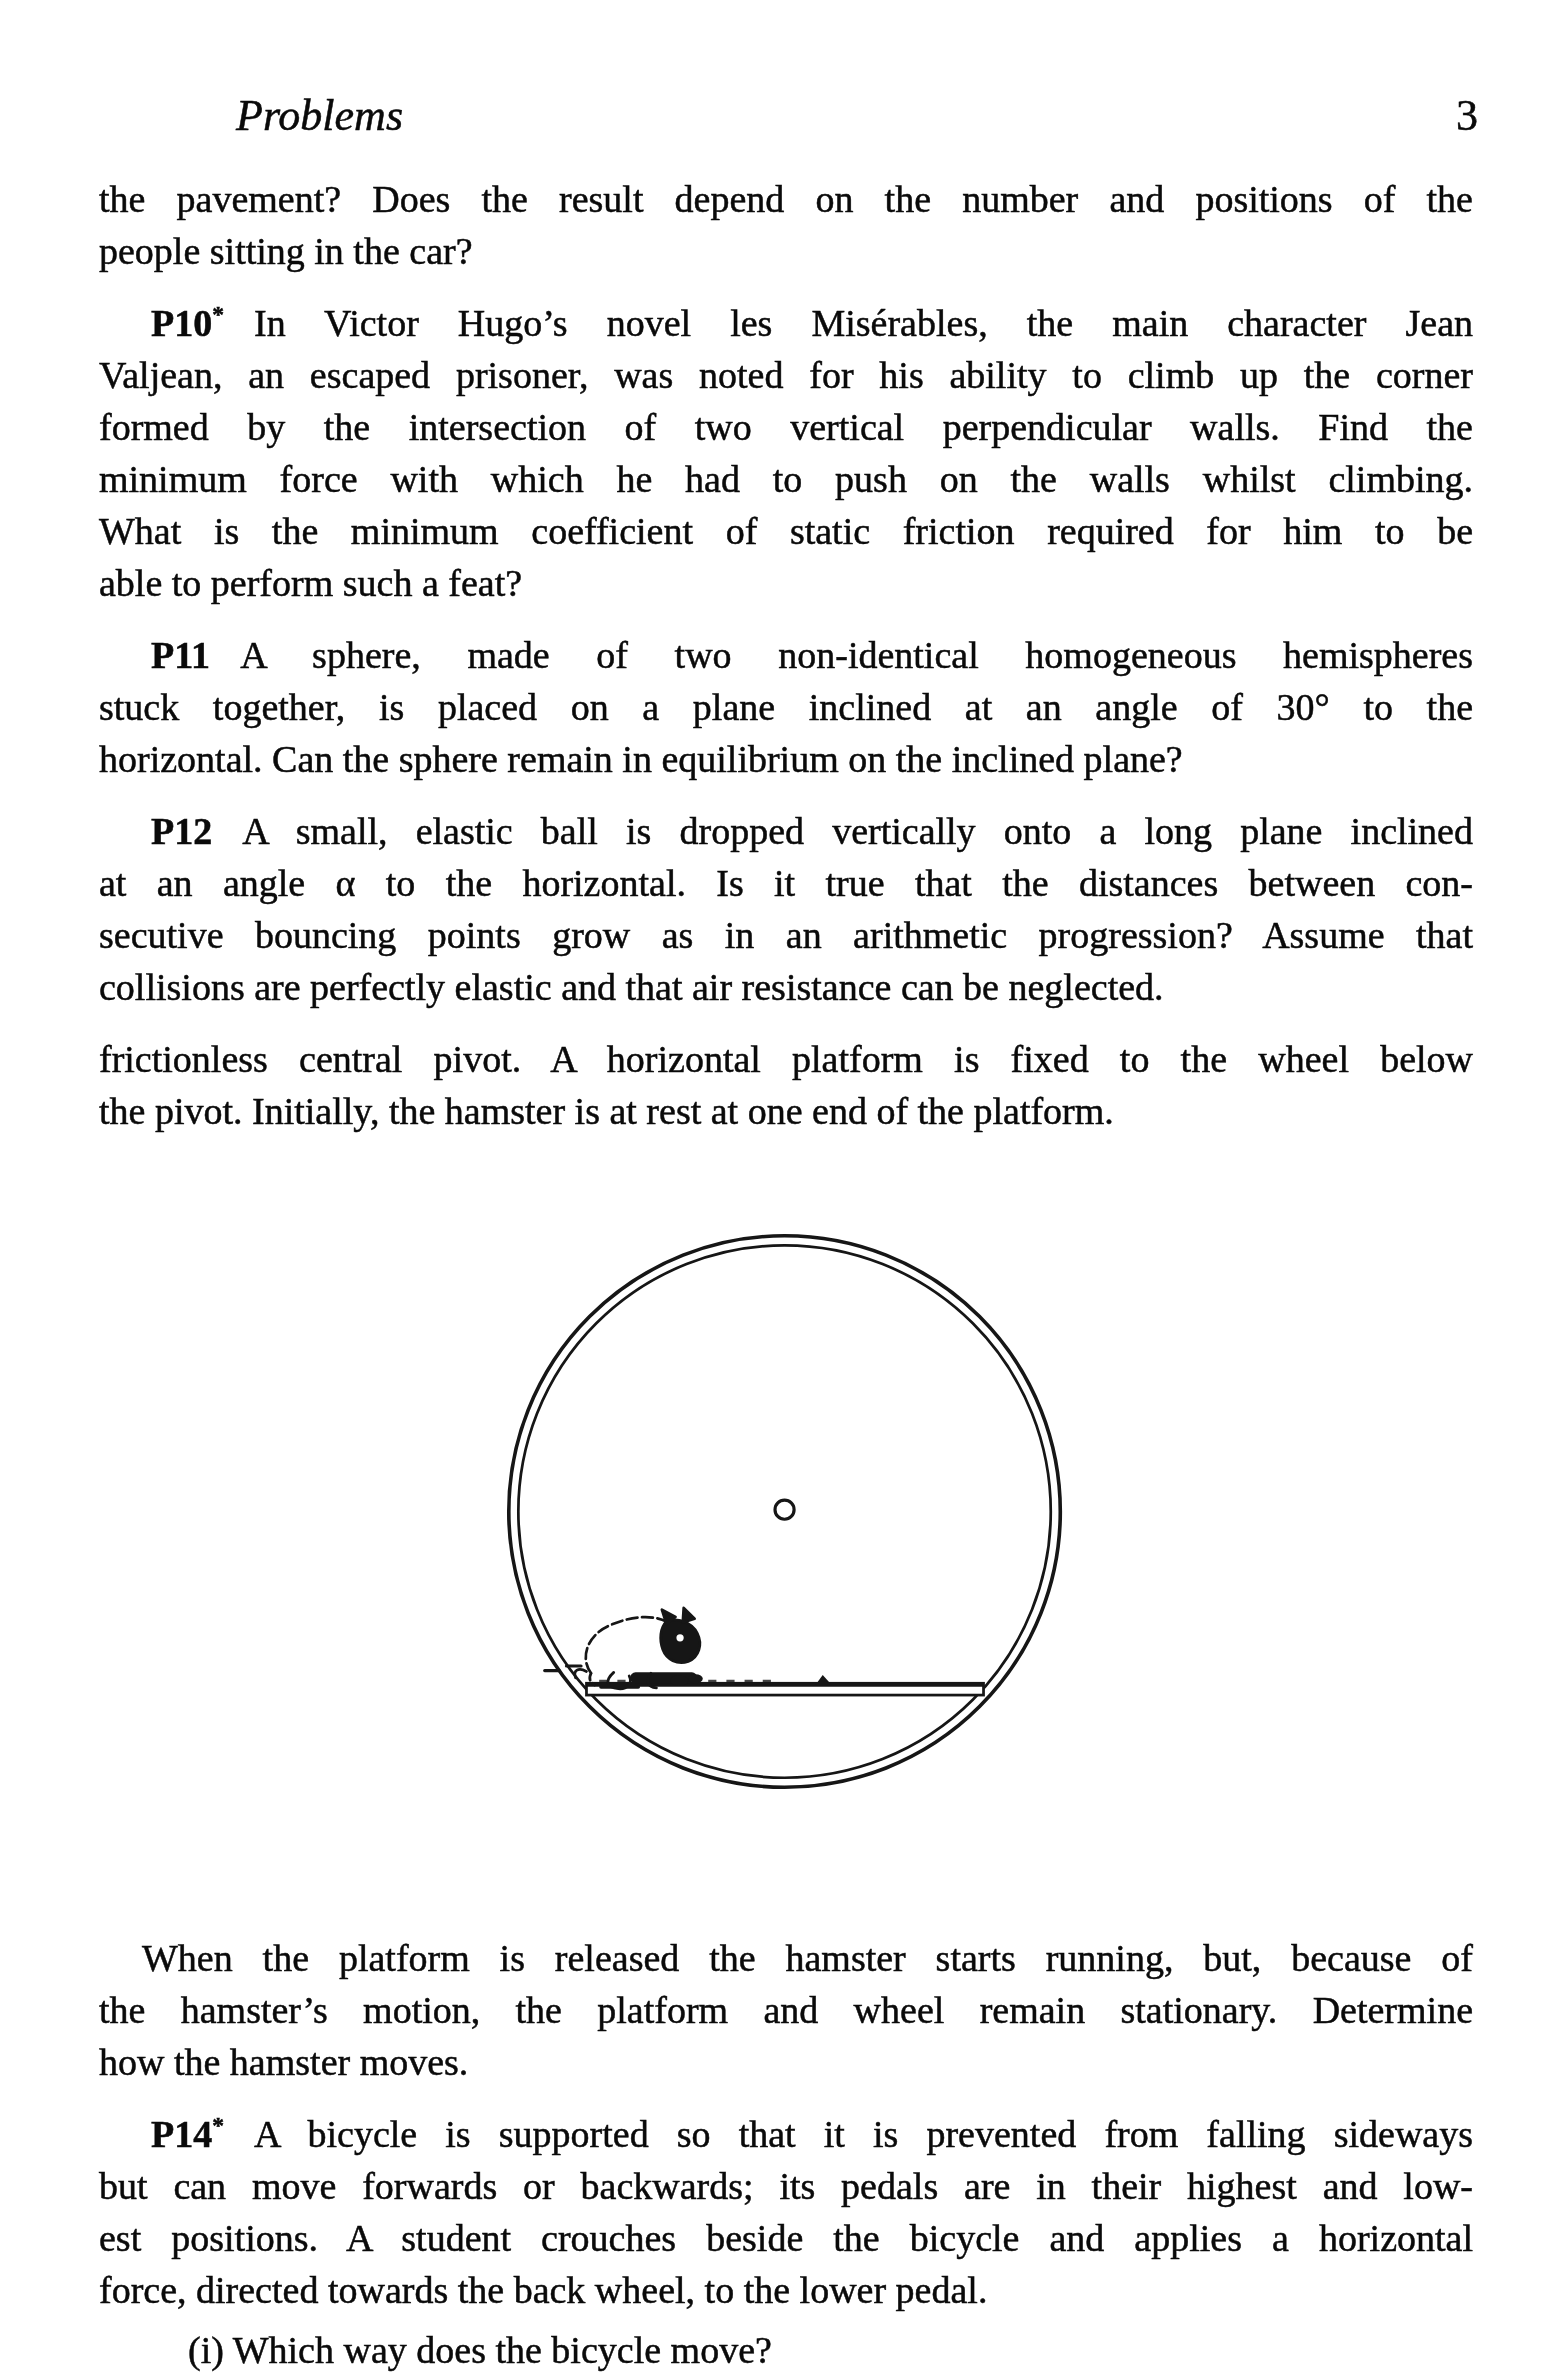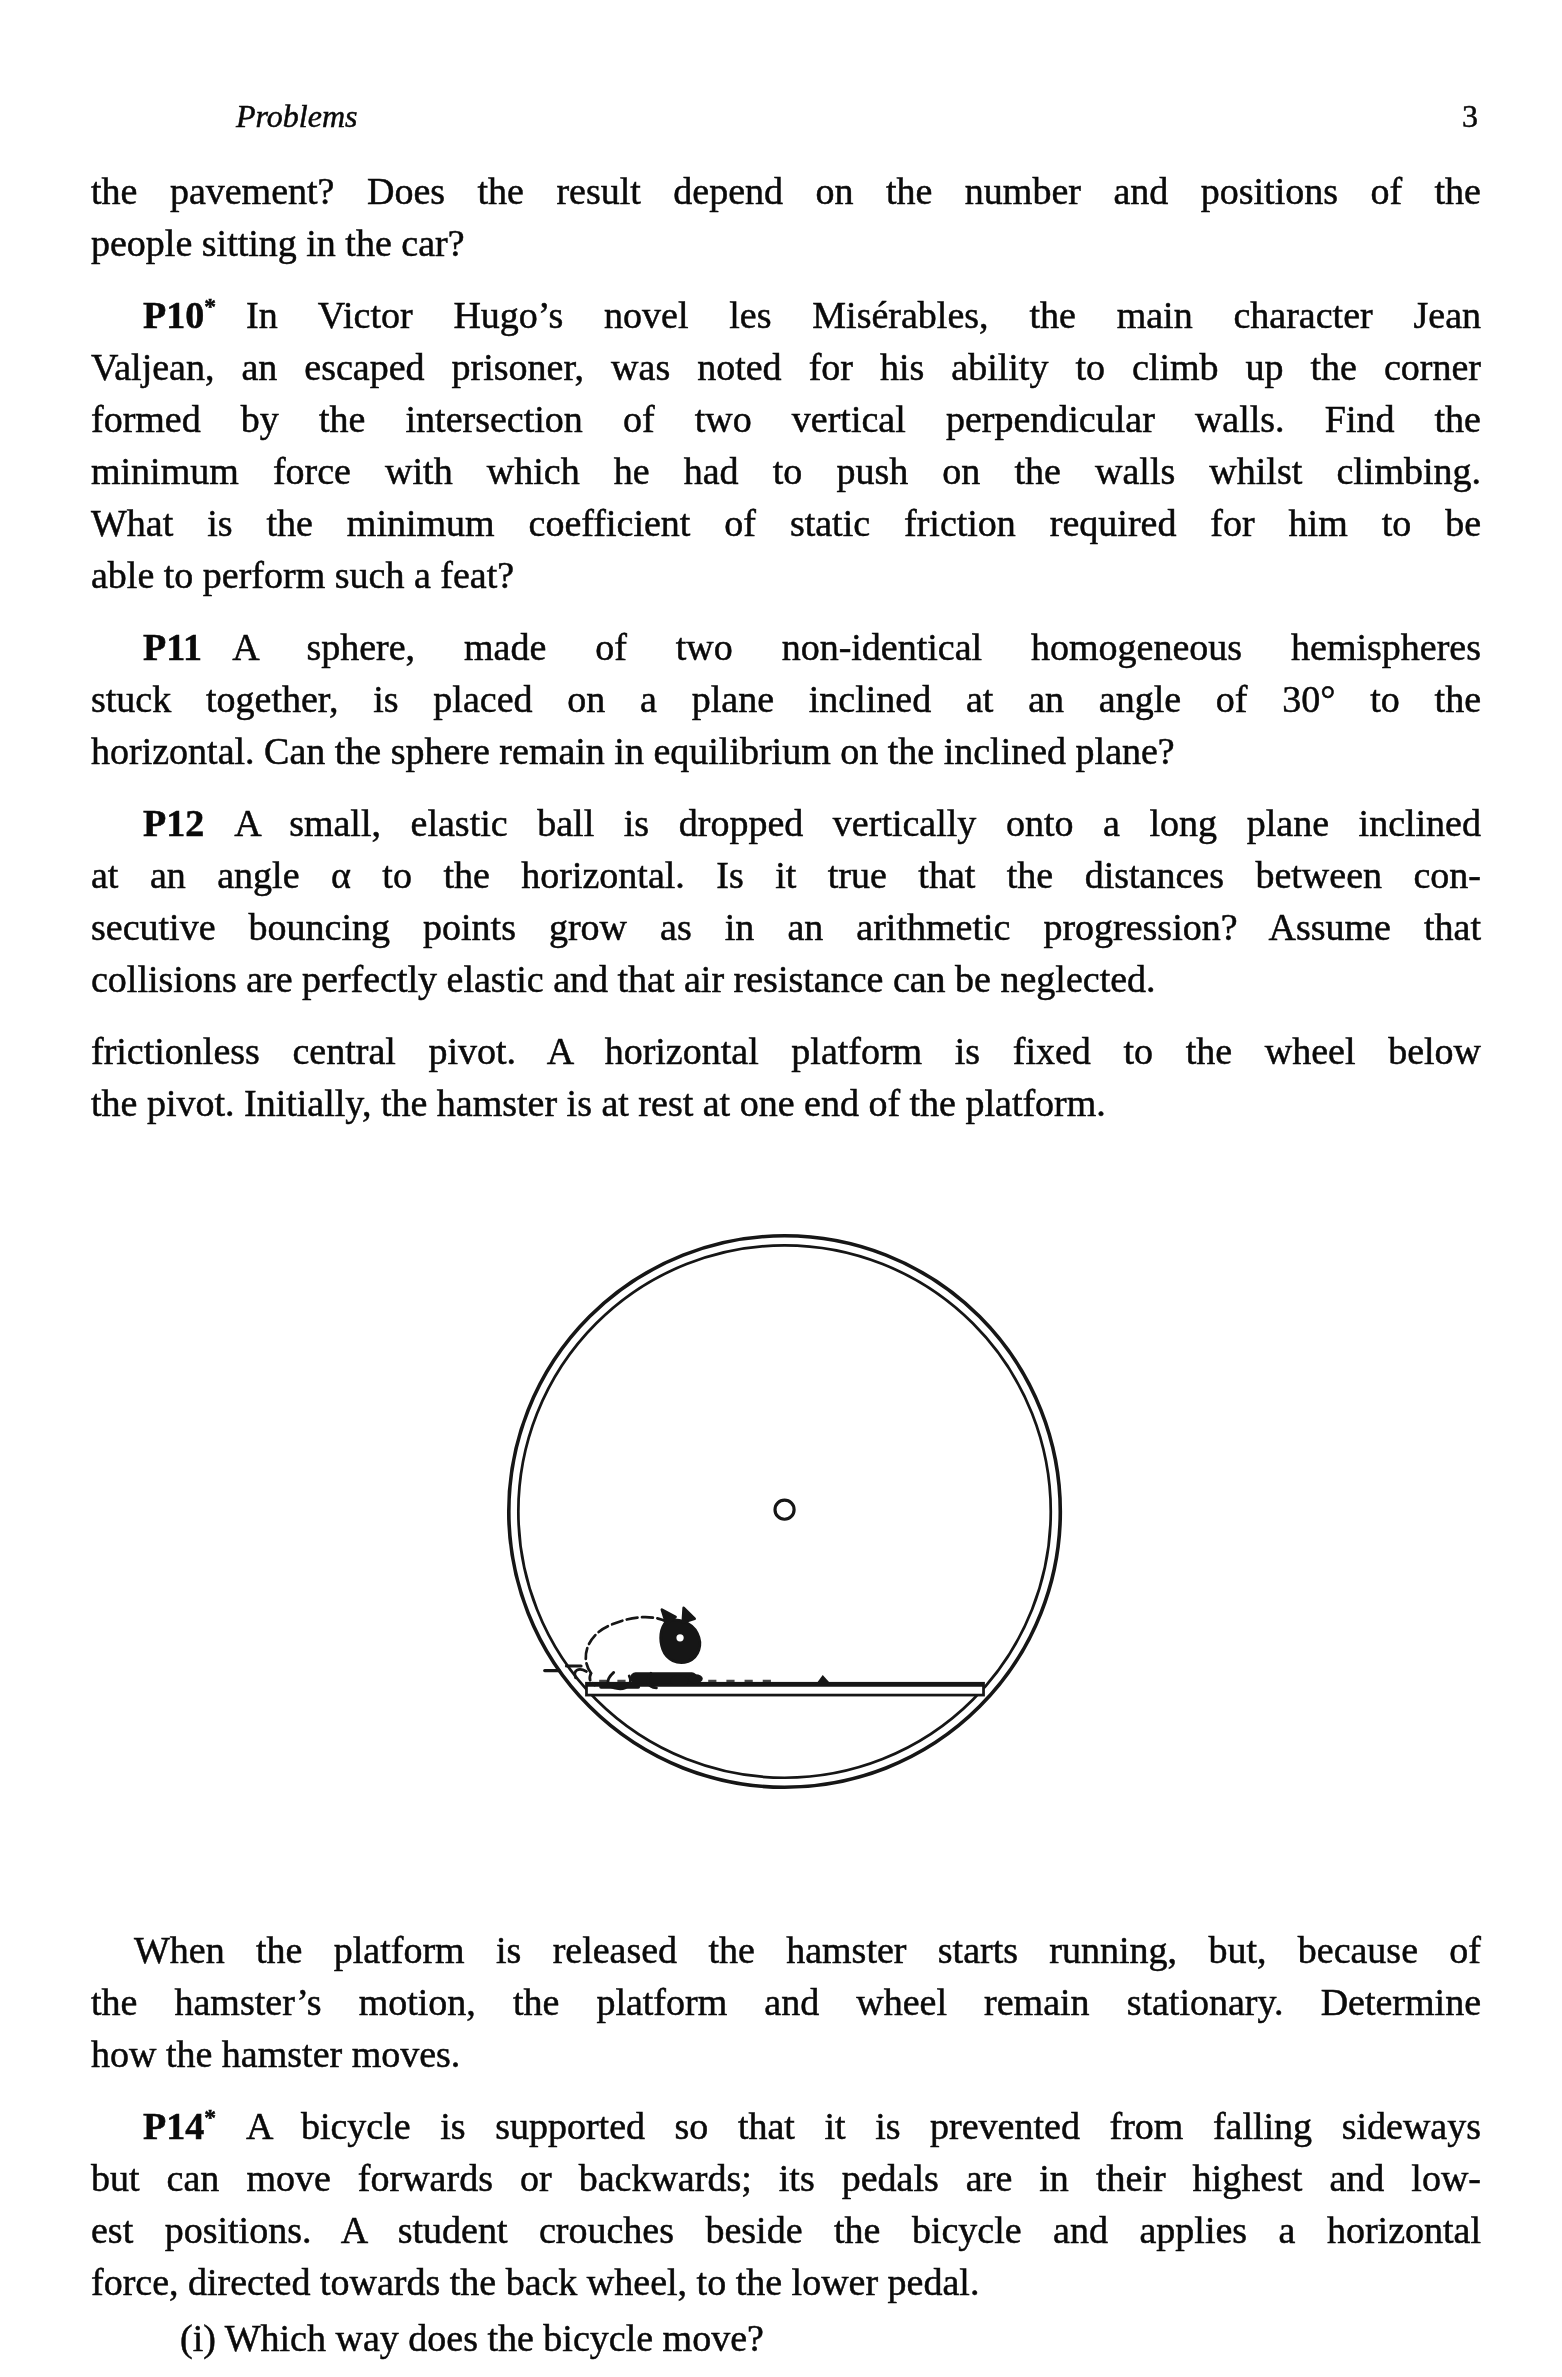--- a/index.html
+++ b/index.html
@@ -19,35 +19,35 @@
   }
 
   .header {
     position: absolute;
     left: 91px;
     right: 85px;
     top: 94px;
     display: flex;
     justify-content: space-between;
     align-items: baseline;
-    font-size: 32px;
+    font-size: 44px;
     line-height: 44px;
   }
   .running-title { font-style: italic; margin-left: 145px; }
   .page-number { font-style: normal; }
 
   .text-block {
     position: absolute;
     left: 91px;
     width: 1390px;
   }
   #block-a { top: 165px; }
   #block-b { top: 1924px; }
 
-  .para { margin: 0; }
+  .para { margin: 8px; }
   .para + .para { margin-top: 20px; }
   .para.list-item { margin-top: 3.6px; }
 
   .line { text-align: justify; text-align-last: justify; }
   .line.last { text-align-last: left; }
   .para.problem .line.first { padding-left: 52px; }
   .para.indented .line.first { padding-left: 43px; }
   .para.list-item .line { text-align: left; text-align-last: left; padding-left: 89px; }
 
   .plabel { font-weight: bold; }

